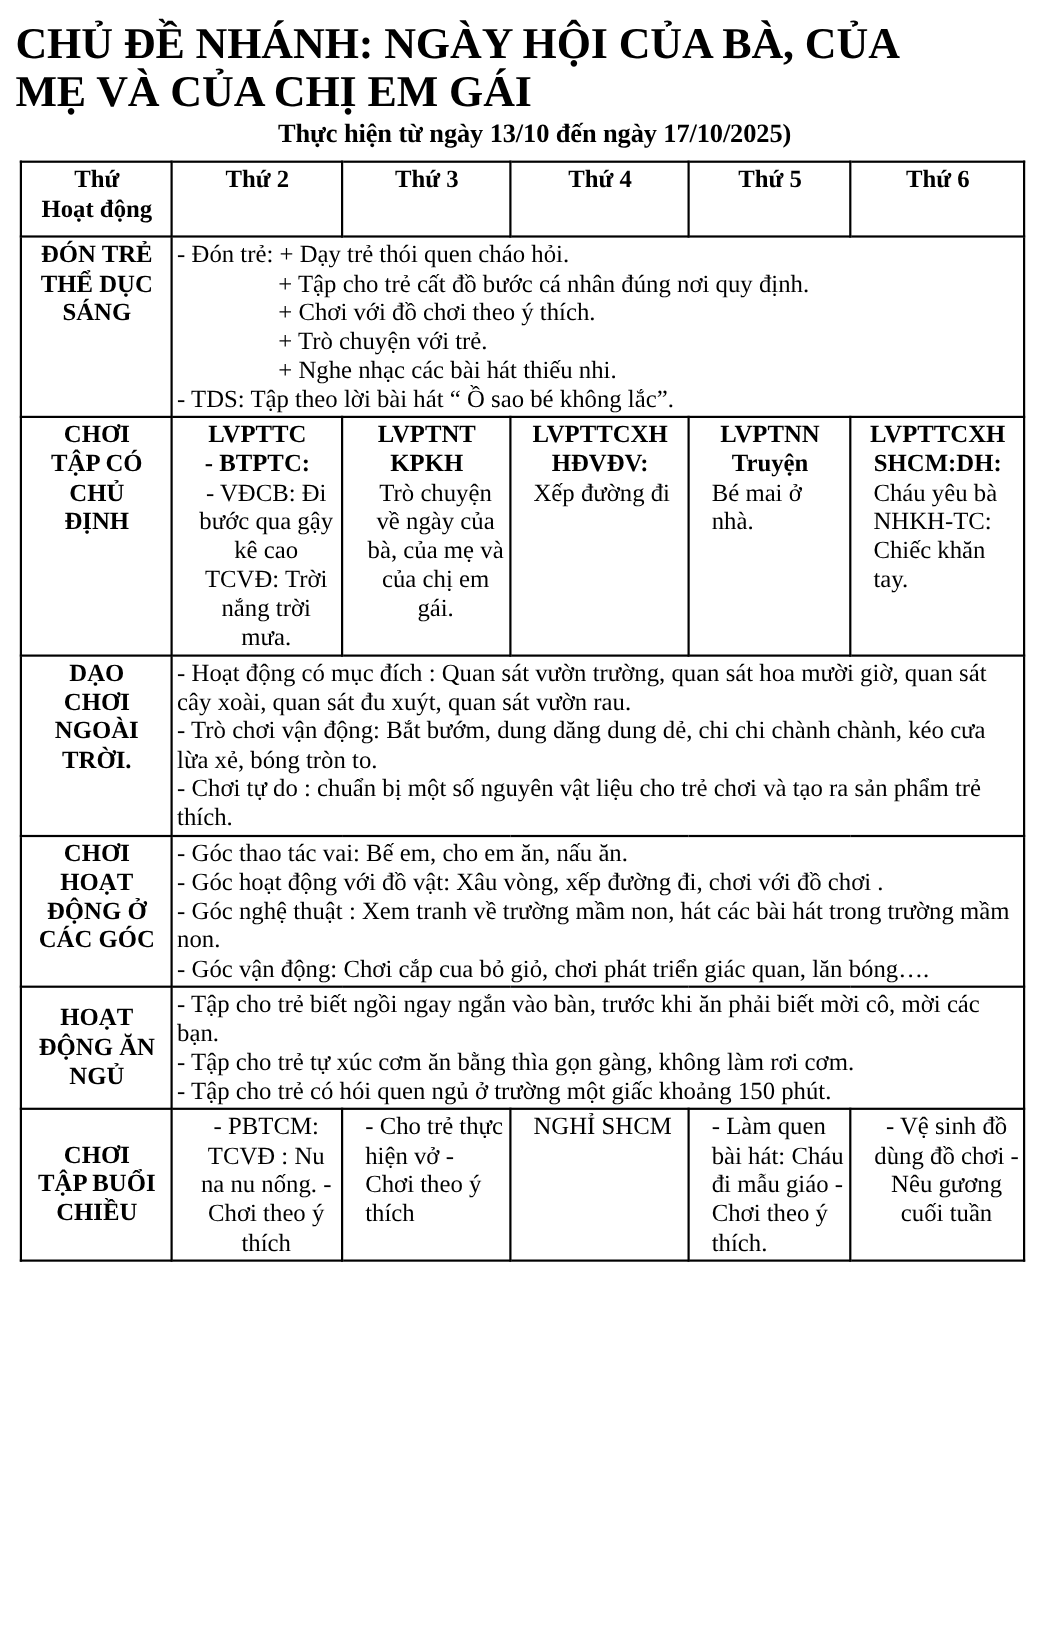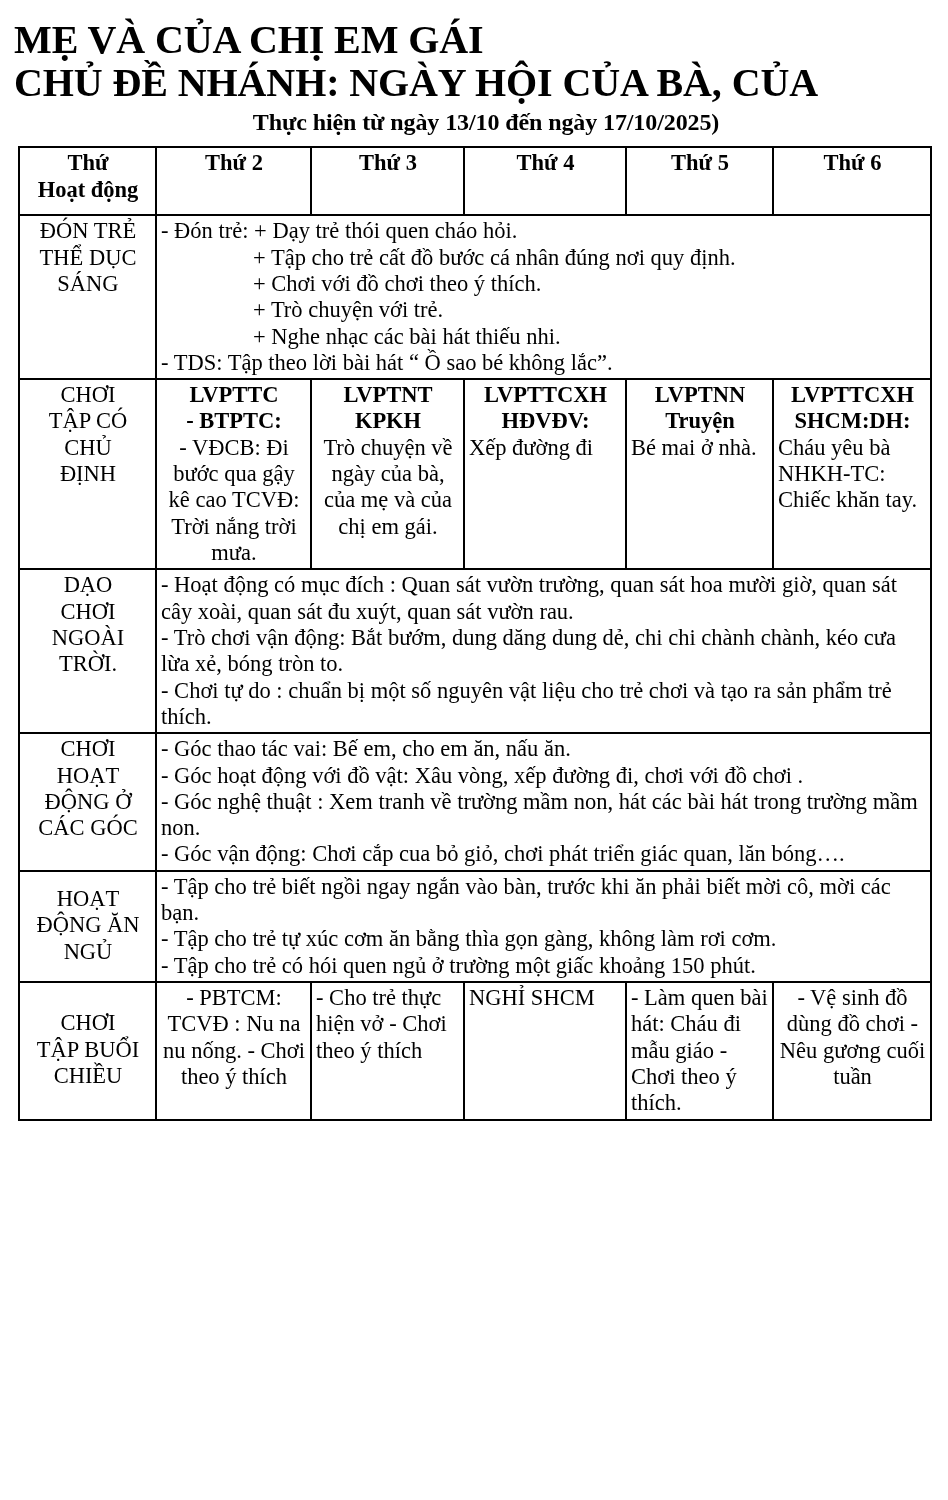--- a/index.html
+++ b/index.html
@@ -82,21 +82,21 @@
     vertical-align: top;
   }
   .hdr .corner {
     text-align: center;
     line-height: 1.18;
   }
 
   
   .rowlabel {
     text-align: center;
-    font-weight: normal;
+    font-weight: bold;
     font-size: 23px;
     line-height: 1.16;
     vertical-align: top;
     padding-top: 2px;
   }
   .rowlabel.mid {
     vertical-align: middle;
     padding-top: 0;
   }
 
@@ -119,33 +119,34 @@
   .day-head {
     font-weight: bold;
     text-align: center;
     display: block;
   }
   .day-head.underline {
   }
   .day-body {
     display: block;
     text-align: center;
+    margin-left: 16px;
   }
   .day-body.left {
     text-align: left;
   }
 </style>
 </head>
 <body>
 
 <div class="page">
 
   <div class="title-block">
+    <div class="title-line title-main">CHỦ ĐỀ NHÁNH: NGÀY HỘI CỦA BÀ, CỦA</div>
     <div class="title-line title-main">MẸ VÀ CỦA CHỊ EM GÁI</div>
-    <div class="title-line title-main">CHỦ ĐỀ NHÁNH: NGÀY HỘI CỦA BÀ, CỦA</div>
     <div class="title-line title-sub">Thực hiện từ ngày 13/10 đến ngày 17/10/2025)</div>
   </div>
 
   <table class="schedule">
     <colgroup>
       <col class="c0">
         <col class="c1">
         <col class="c2">
         <col class="c3">
         <col class="c4">

